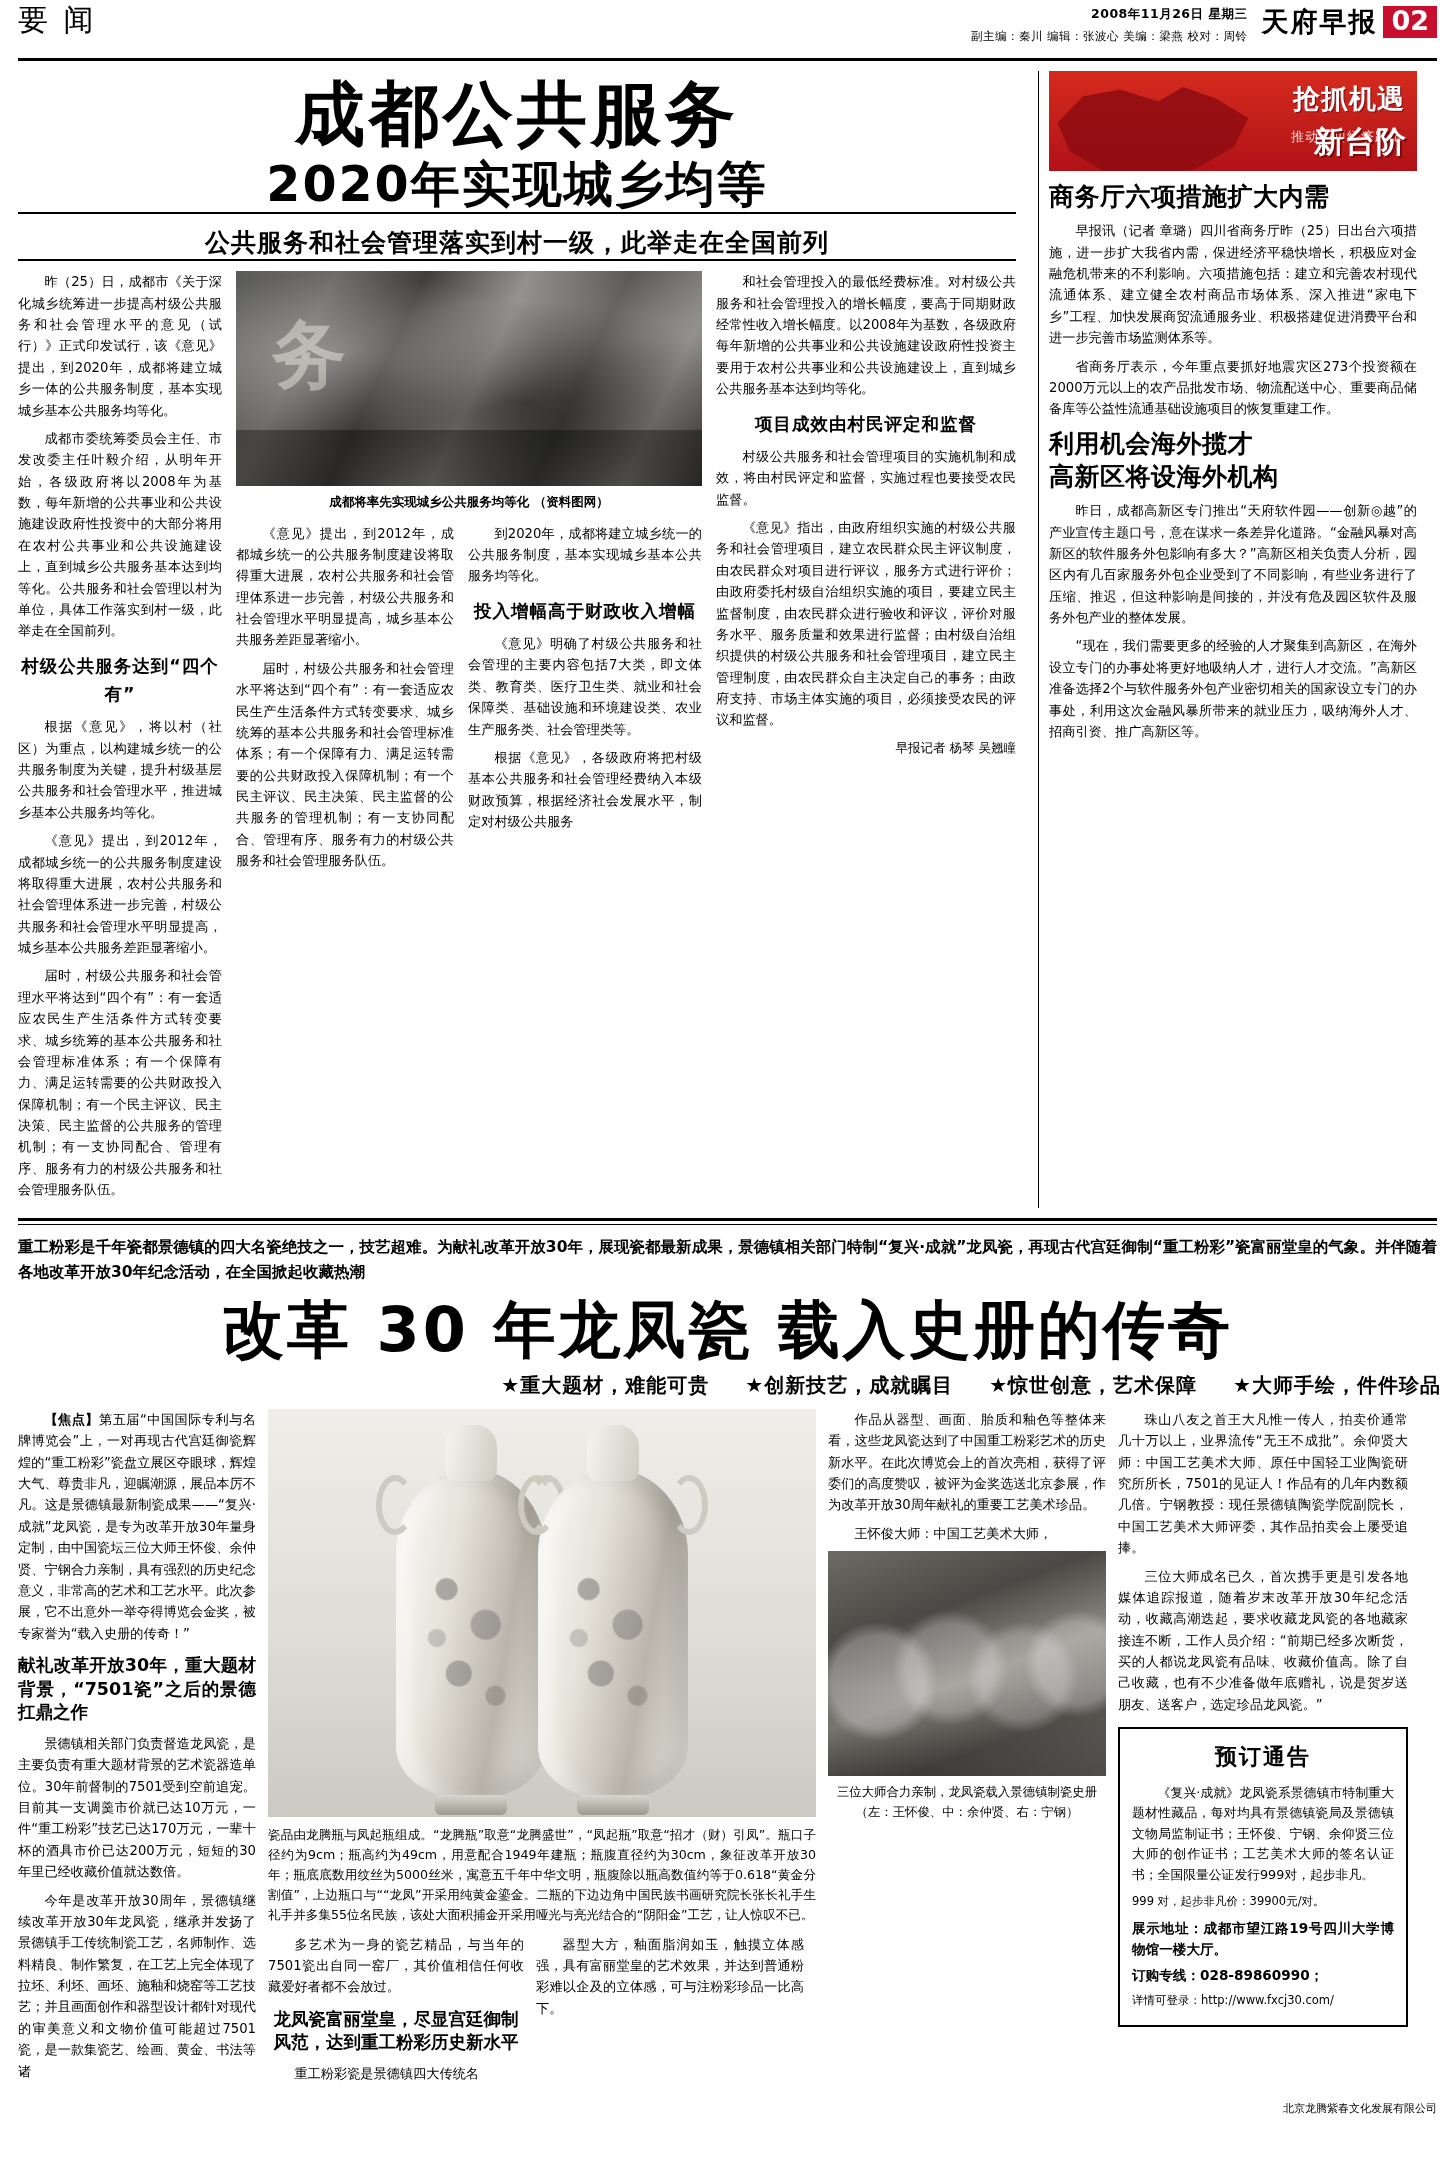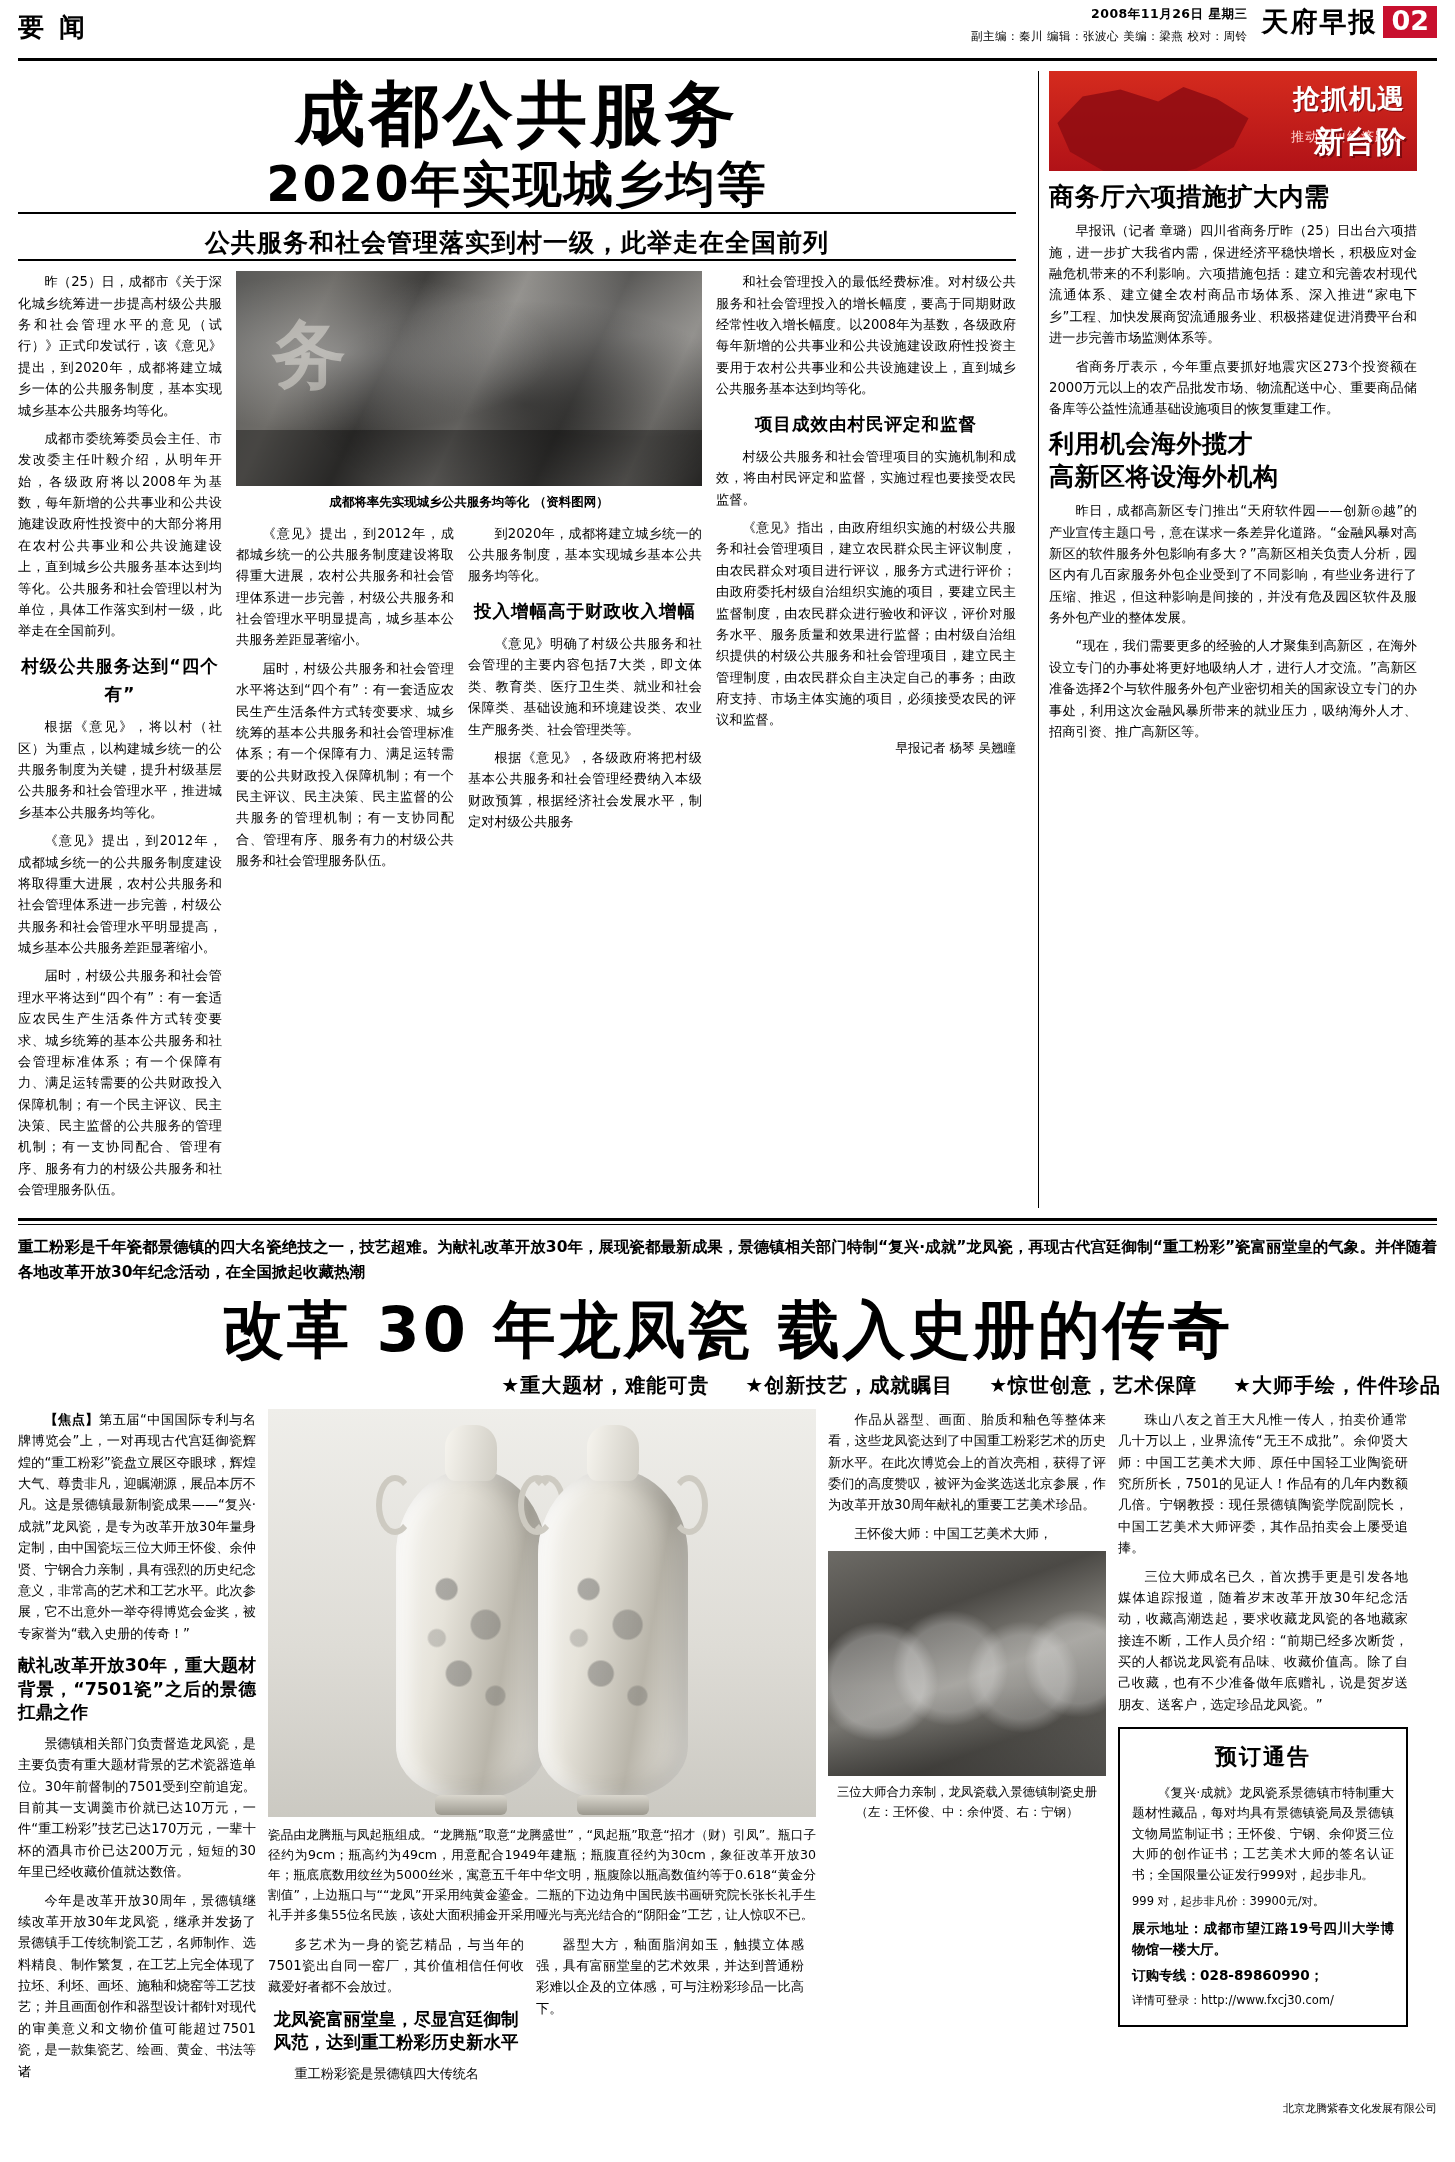--- a/index.html
+++ b/index.html
@@ -11,21 +11,21 @@
     position:relative;
     overflow:hidden;
   }
   .page{width:1455px;height:2162px;position:relative;padding:0;box-sizing:border-box;}
 
   
   .masthead{
     position:relative;height:58px;border-bottom:3px solid #000;margin:0 18px;
     display:flex;align-items:flex-start;justify-content:space-between;
   }
-  .masthead-left{font-size:26px;font-weight:bold;letter-spacing:3px;padding-top:10px;}
+  .masthead-left{font-size:30px;font-weight:normal;letter-spacing:3px;}
   .masthead-mid{flex:1;text-align:right;padding-right:14px;padding-top:6px;}
   .mh-date{font-size:12.5px;font-weight:bold;letter-spacing:0.5px;}
   .mh-credits{font-size:11.5px;margin-top:6px;letter-spacing:0.5px;}
   .masthead-right{display:flex;align-items:center;gap:6px;padding-top:4px;}
   .paper-name{font-size:27px;font-weight:bold;letter-spacing:2px;}
   .page-num{
     background:#c8102e;color:#fff;font-size:27px;font-weight:bold;
     padding:1px 8px 3px 8px;line-height:1.05;
   }
 

